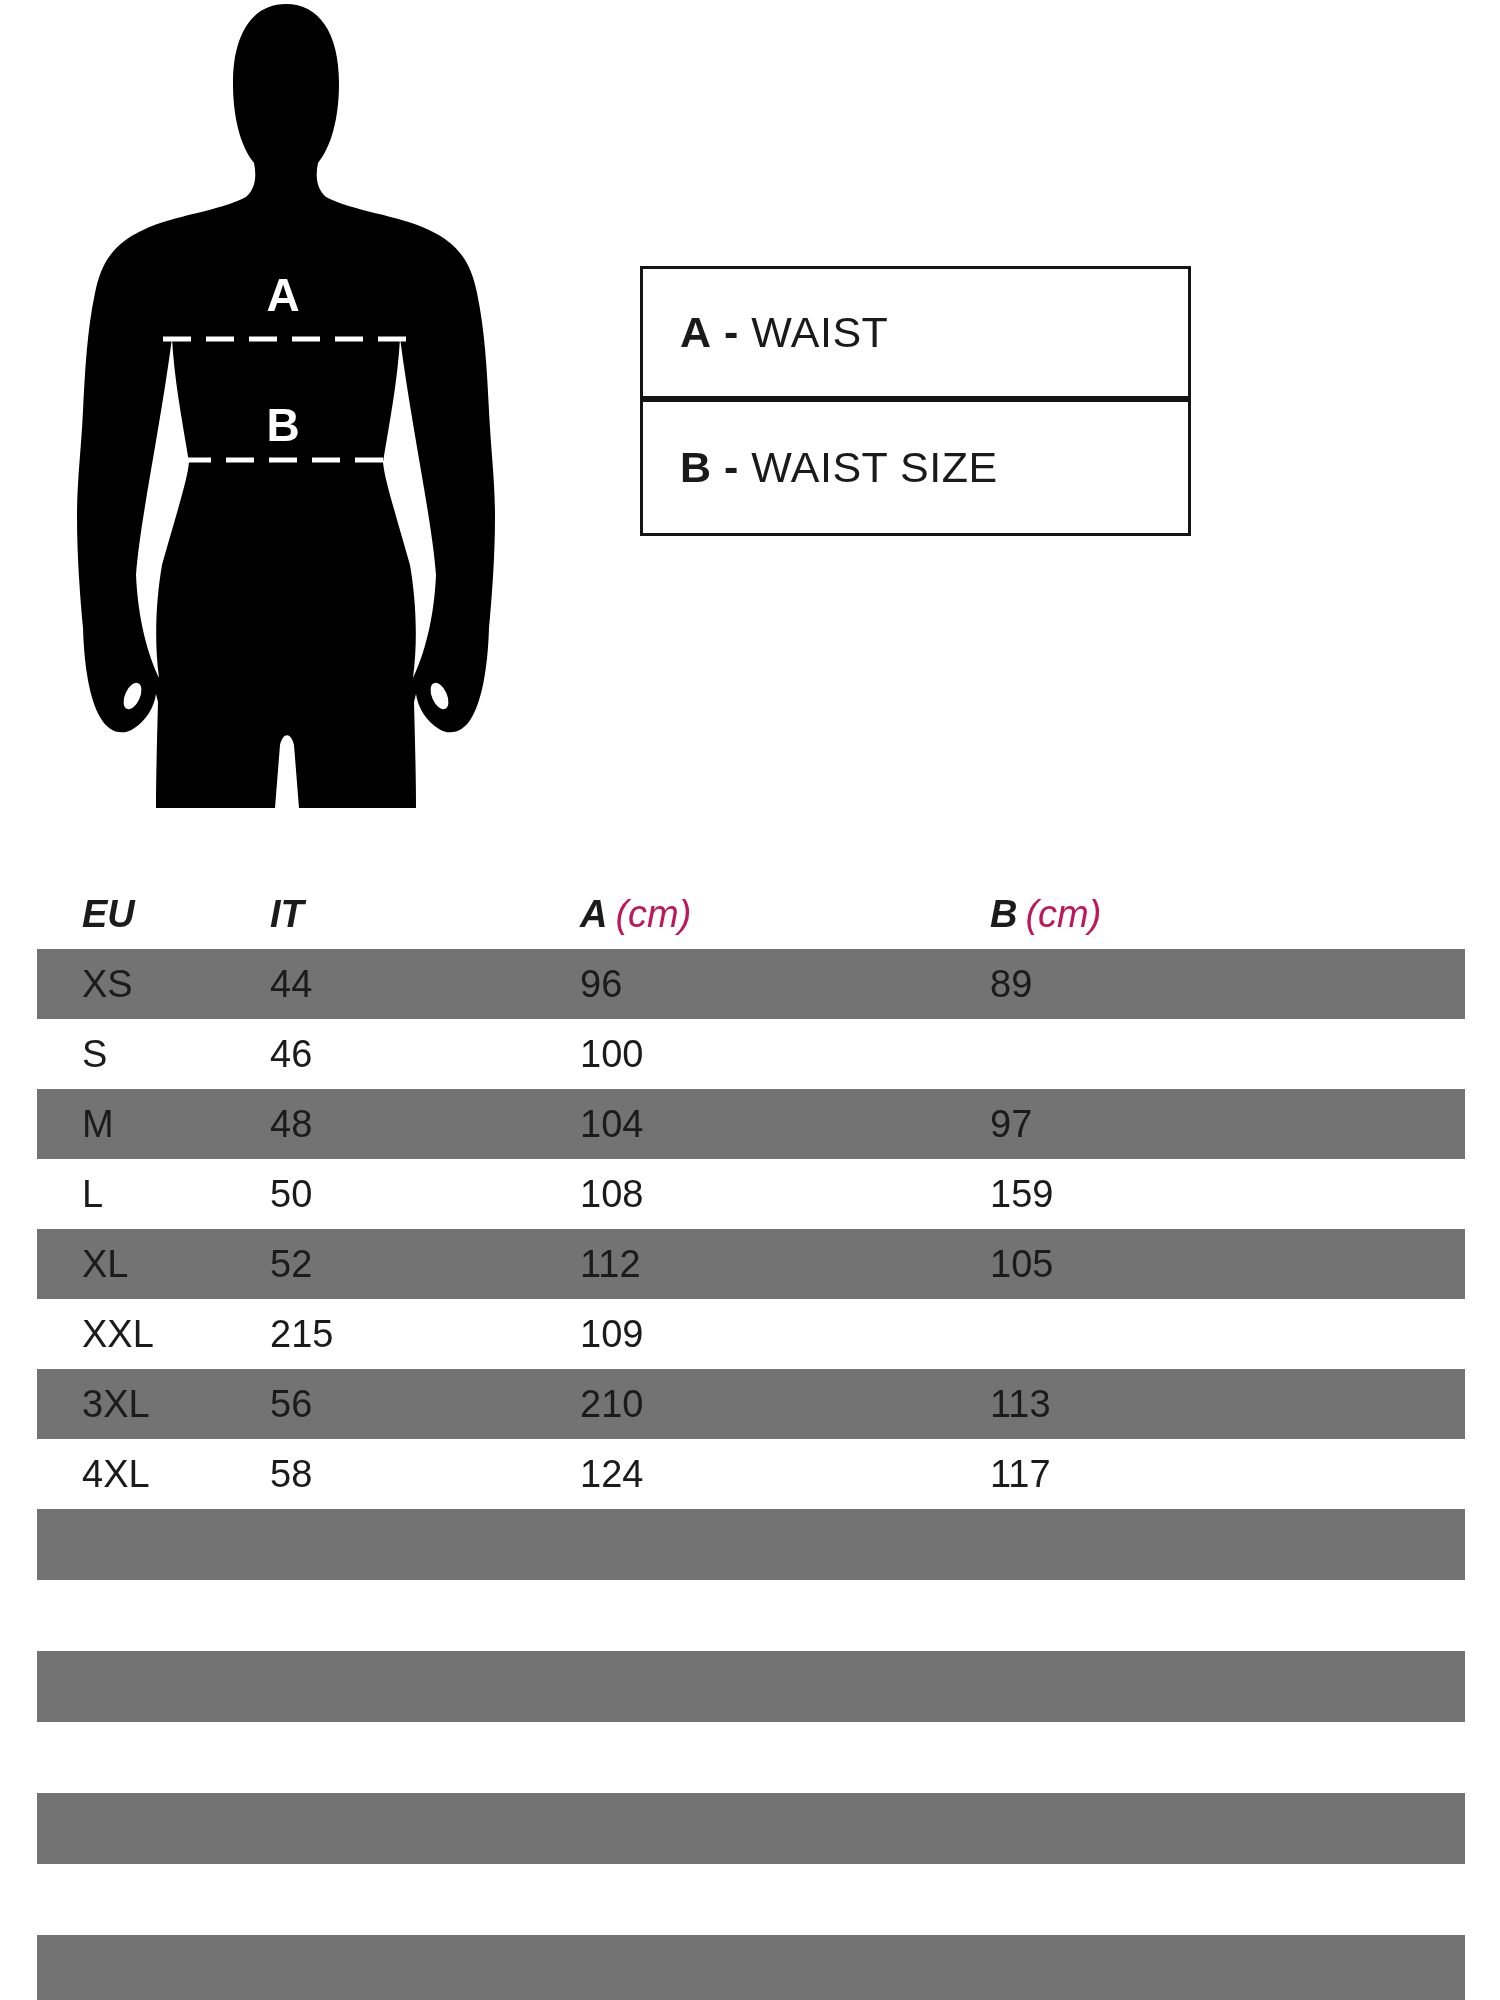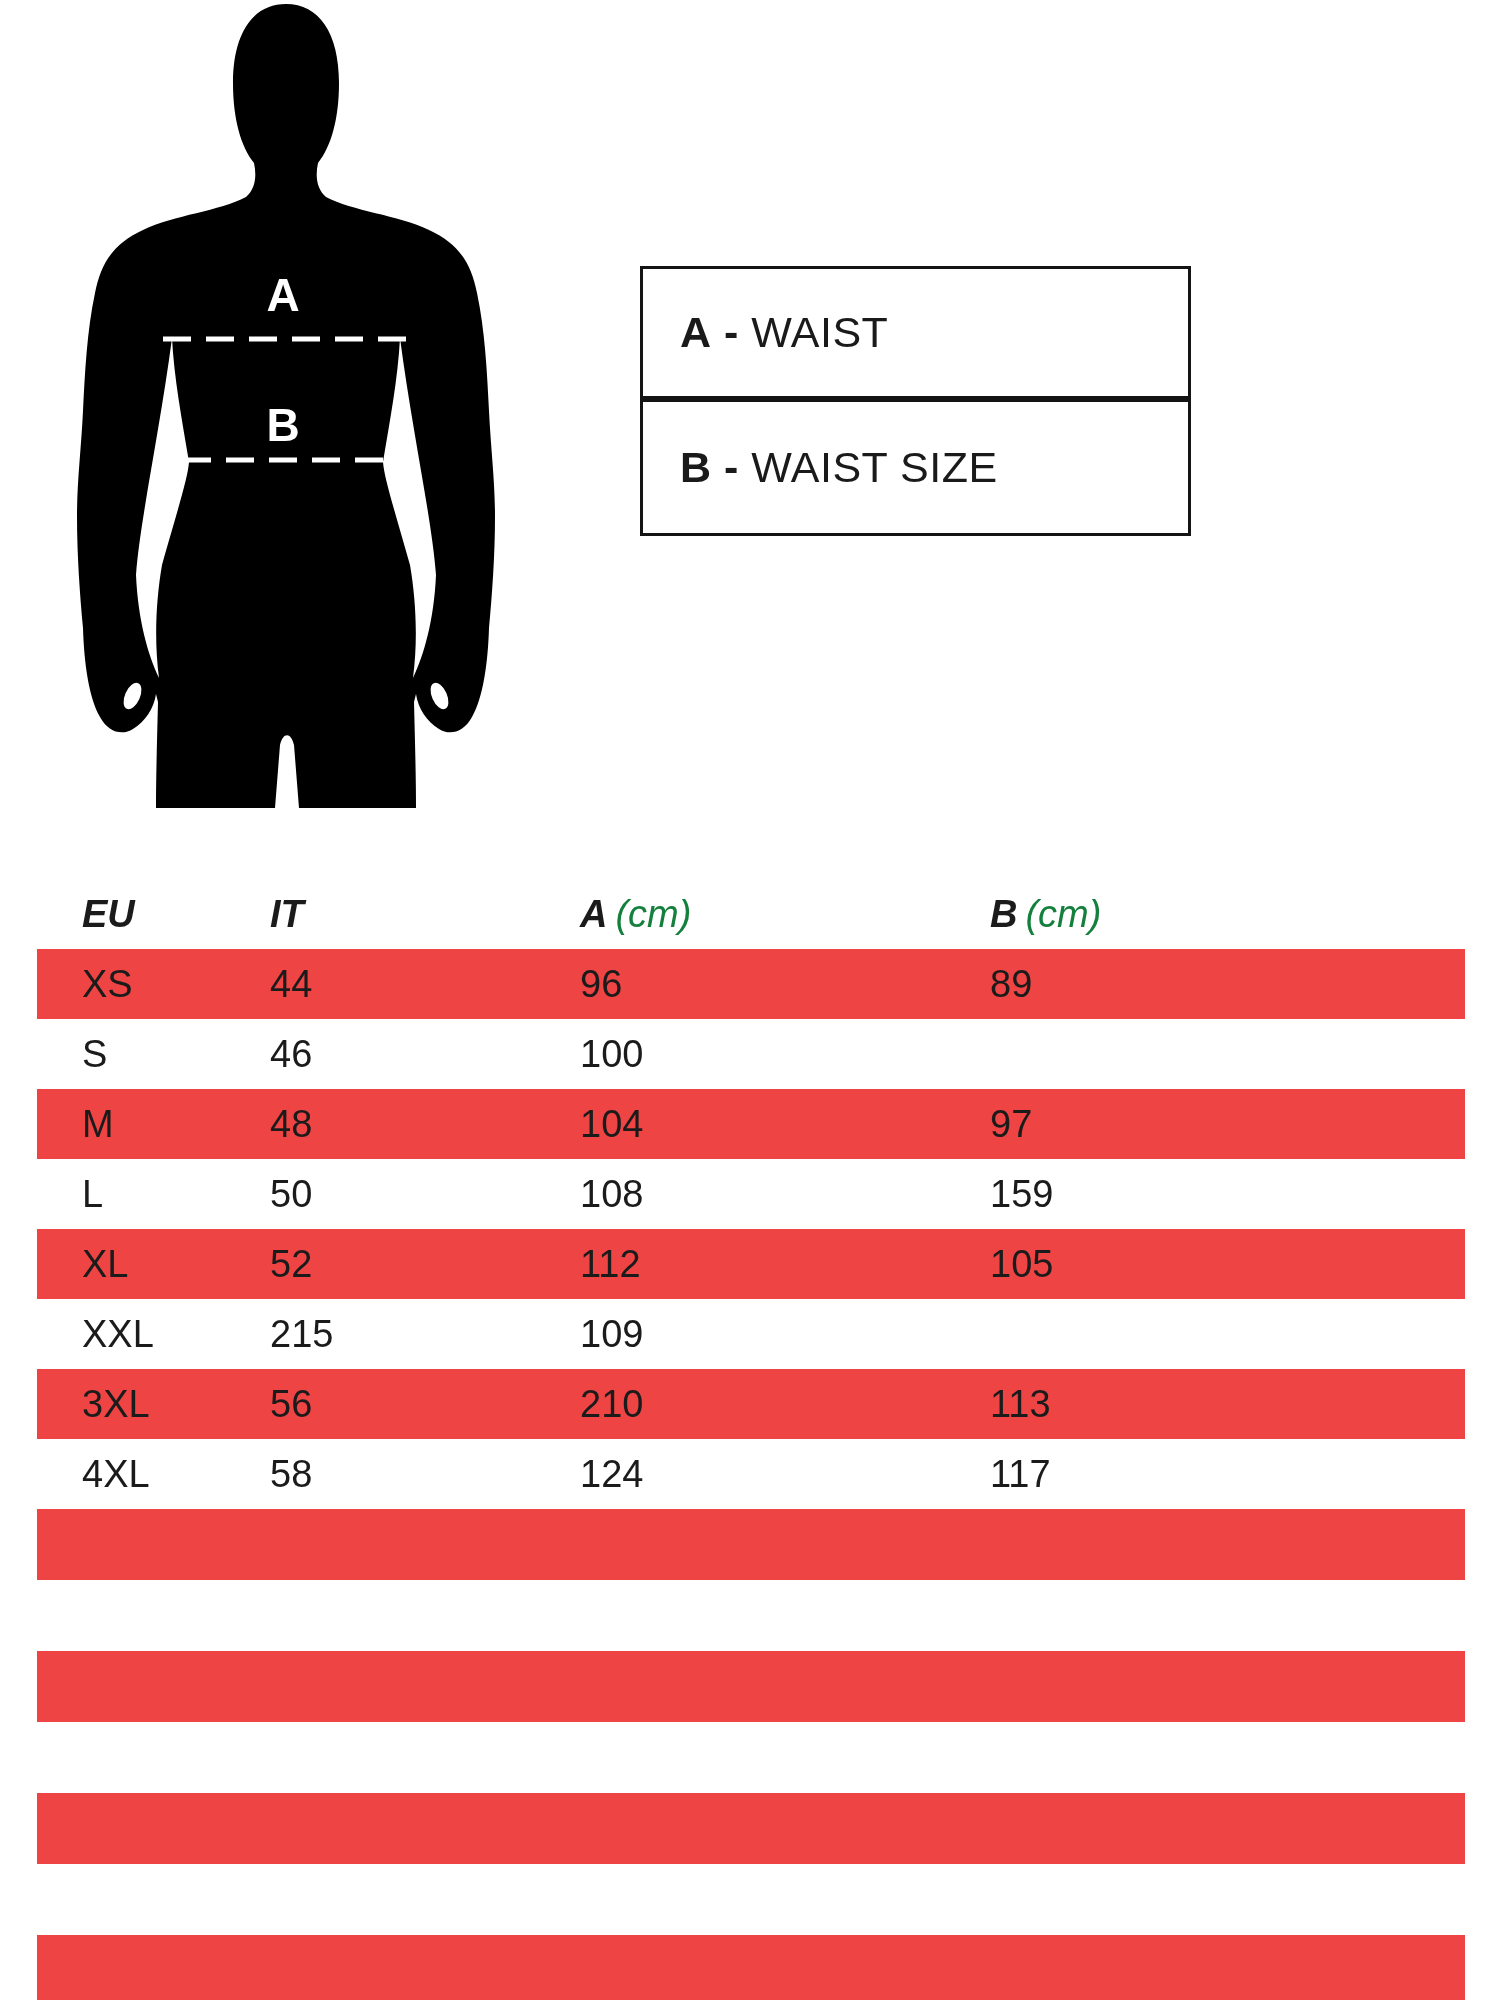--- a/index.html
+++ b/index.html
@@ -22,24 +22,24 @@
   .legend-sep{white-space:pre;}
   .legend-label{font-weight:400;}
   
   #size-table{position:absolute;left:0;top:880px;width:1500px;}
   .trow{
     box-sizing:border-box;margin-left:37px;margin-right:35px;height:70px;
     display:grid;grid-template-columns:188px 310px 410px 1fr;
     align-items:center;padding-left:45px;font-size:38px;
   }
   .trow.header{height:69px;background:#fff;font-weight:700;font-style:italic;}
-  .trow.gray{background:#ef4444;}
+  .trow.gray{background:#737373;}
   .trow.white{background:#ffffff;}
   .trow.empty{height:71px;}
-  .unit{font-weight:400;color:#15803d;margin-left:8px;}
+  .unit{font-weight:400;color:#be185d;margin-left:8px;}
   .hcell{display:flex;align-items:baseline;}
 </style>
 </head>
 <body>
 
 <div id="canvas">
 
   <svg id="figure" viewBox="0 0 436 810" aria-hidden="true">
     <path fill="#000000" d="
       M 218 4

